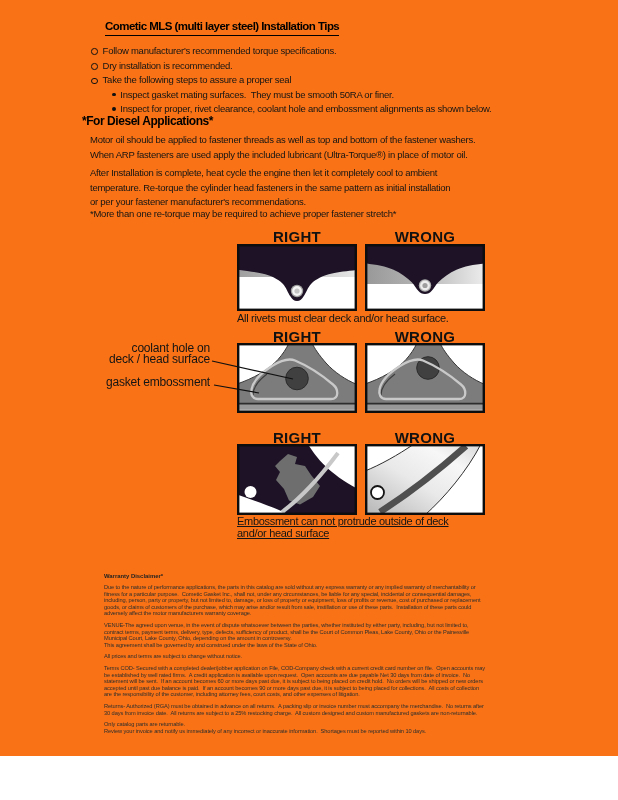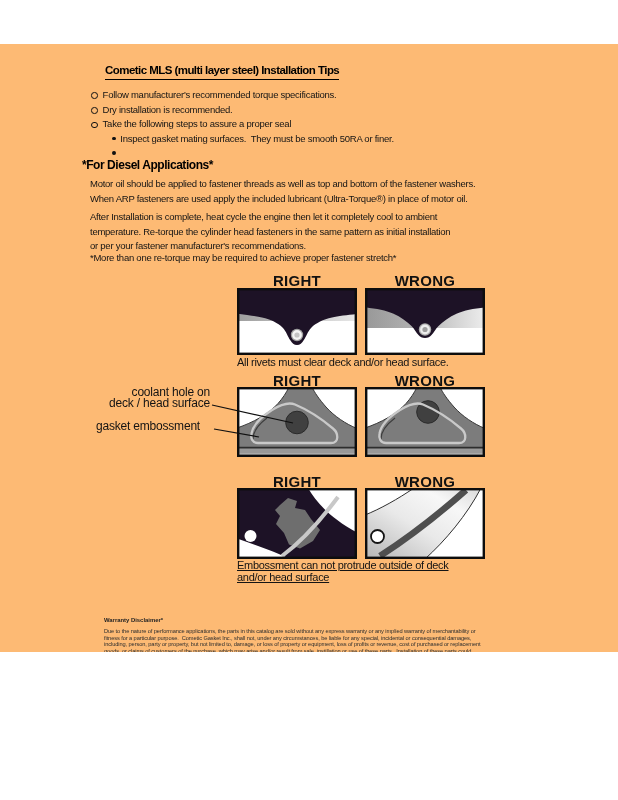--- a/index.html
+++ b/index.html
@@ -1,17 +1,17 @@
 <!DOCTYPE html>
 <html><head>
 <meta charset="utf-8">
 <style>
   html,body{margin:0;padding:0;background:#ffffff;}
-  .page{position:relative;width:618px;height:608px;background:#fdba74;overflow:hidden;
-        font-family:"Liberation Sans",sans-serif;color:#161616;margin-top:44px;}
+  .page{position:relative;width:618px;height:756px;background:#f97316;overflow:hidden;
+        font-family:"Liberation Sans",sans-serif;color:#161616;}
 
   .title{position:absolute;left:105px;top:20px;margin:0;font-size:11.5px;font-weight:700;
          letter-spacing:-0.55px;color:#000;border-bottom:1.6px solid #000;padding-bottom:2.5px;
          display:inline-block;}
 
   .bullets{position:absolute;left:91px;top:45px;}
   .b-row{display:flex;align-items:flex-start;height:14.6px;text-align:right;}
   .b-row.sub{margin-left:21px;}
   .bullet-ring{width:4.6px;height:4.6px;border:1.1px solid #111;border-radius:50%;
                margin:3.4px 5px 0 0;flex:0 0 auto;}
@@ -37,21 +37,21 @@
   .box-r1a{left:237px;top:244px;height:67px;} .box-r1b{left:365px;top:244px;height:67px;}
   .box-r2a{left:237px;top:343px;height:70px;} .box-r2b{left:365px;top:343px;height:70px;}
   .box-r3a{left:237px;top:444px;height:71px;} .box-r3b{left:365px;top:444px;height:71px;}
 
   .cap{position:absolute;left:237px;font-size:11px;letter-spacing:-0.3px;color:#141414;}
   .cap1{top:312px;} .cap2{top:415px;} .cap3{top:516px;white-space:pre-line;line-height:11.5px;text-decoration:underline;}
 
   .ann{position:absolute;text-align:right;font-size:12px;letter-spacing:-0.2px;color:#141414;
        line-height:11px;}
   .ann1{left:60px;top:343px;width:150px;}
-  .ann2{left:48px;top:377px;width:152px;}
+  .ann2{left:58px;top:377px;width:152px;}
   .leader{position:absolute;left:60px;top:340px;width:250px;height:60px;pointer-events:none;}
 
   .legal{position:absolute;left:104px;top:573px;width:440px;}
   .legal-h{margin:0;font-size:5.9px;font-weight:700;color:#222;}
   .fine{margin:5px 0 0 0;font-size:5.7px;line-height:6.6px;letter-spacing:-0.1px;
         white-space:pre;color:#2e2e2e;}
 
   .footer{position:absolute;left:366px;top:757px;font-size:13px;letter-spacing:0.2px;color:#222;}
 </style>
 </head>
@@ -73,20 +73,21 @@
     <div class="b-row">
       <span class="bullet-ring"></span>
       <span class="b-text">Take the following steps to assure a proper seal</span>
     </div>
     <div class="b-row sub">
       <span class="bullet-dot"></span>
       <span class="b-text">Inspect gasket mating surfaces.  They must be smooth 50RA or finer.</span>
     </div>
     <div class="b-row sub">
       <span class="bullet-dot"></span>
+      <span class="b-text">Inspect for proper, rivet clearance, coolant hole and embossment alignments as shown below.</span>
     </div>
   </div>
 
   <h2 class="diesel-h">*For Diesel Applications*</h2>
   <p class="body-p p1">Motor oil should be applied to fastener threads as well as top and bottom of the fastener washers.
 When ARP fasteners are used apply the included lubricant (Ultra-Torque®) in place of motor oil.</p>
   <p class="body-p p2">After Installation is complete, heat cycle the engine then let it completely cool to ambient
 temperature. Re-torque the cylinder head fasteners in the same pattern as initial installation
 or per your fastener manufacturer's recommendations.</p>
   <p class="body-p note">*More than one re-torque may be required to achieve proper fastener stretch*</p>

